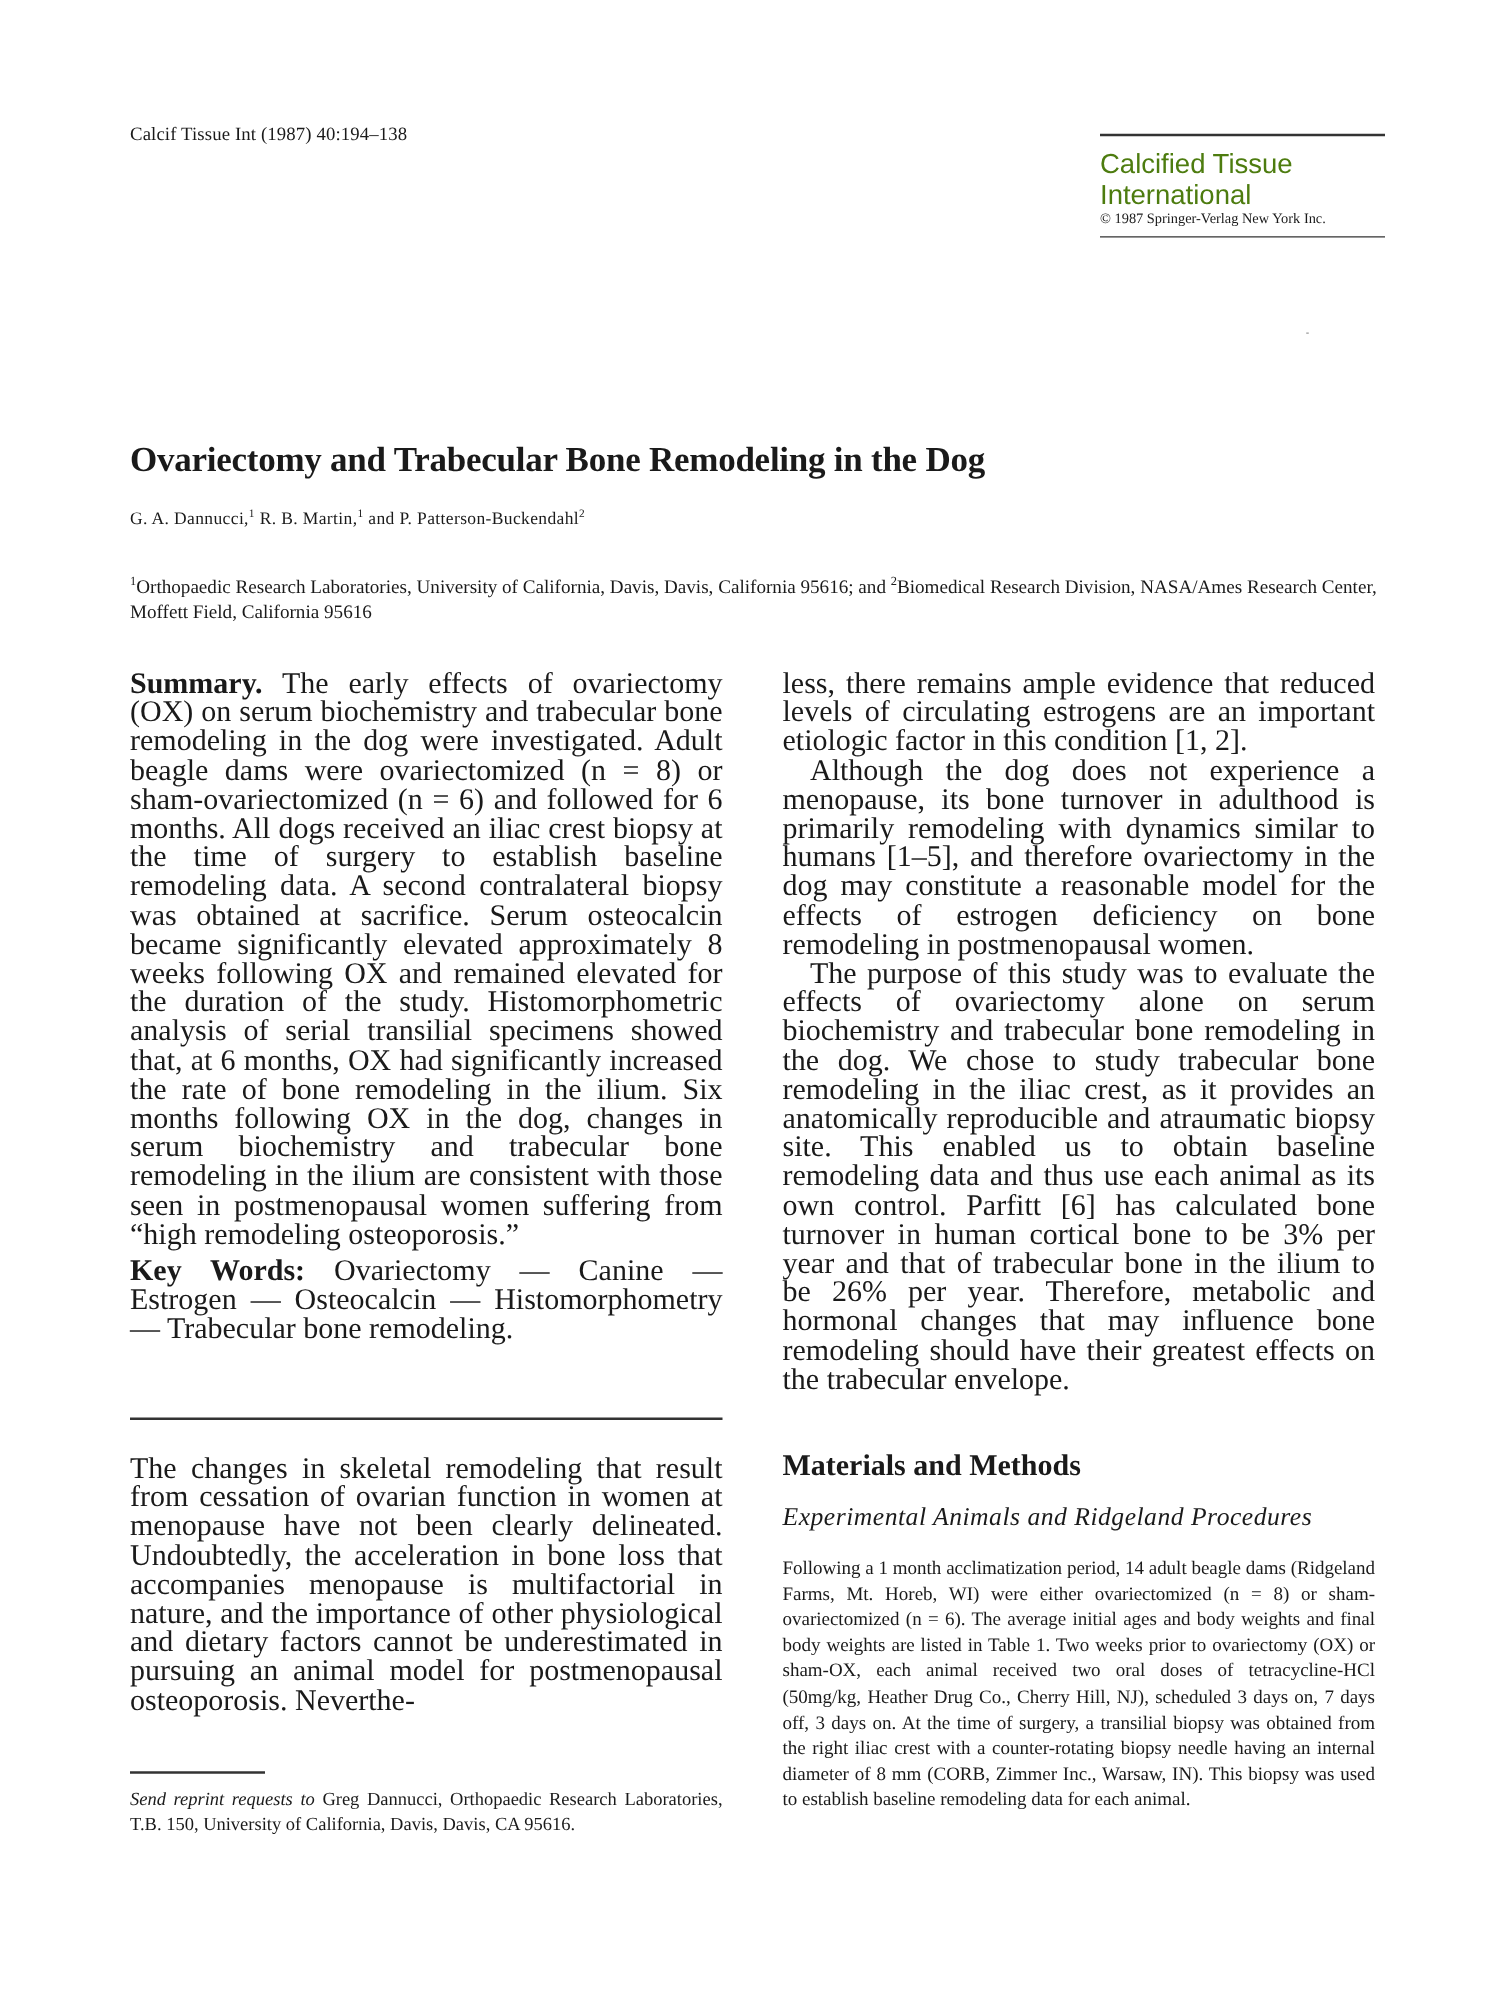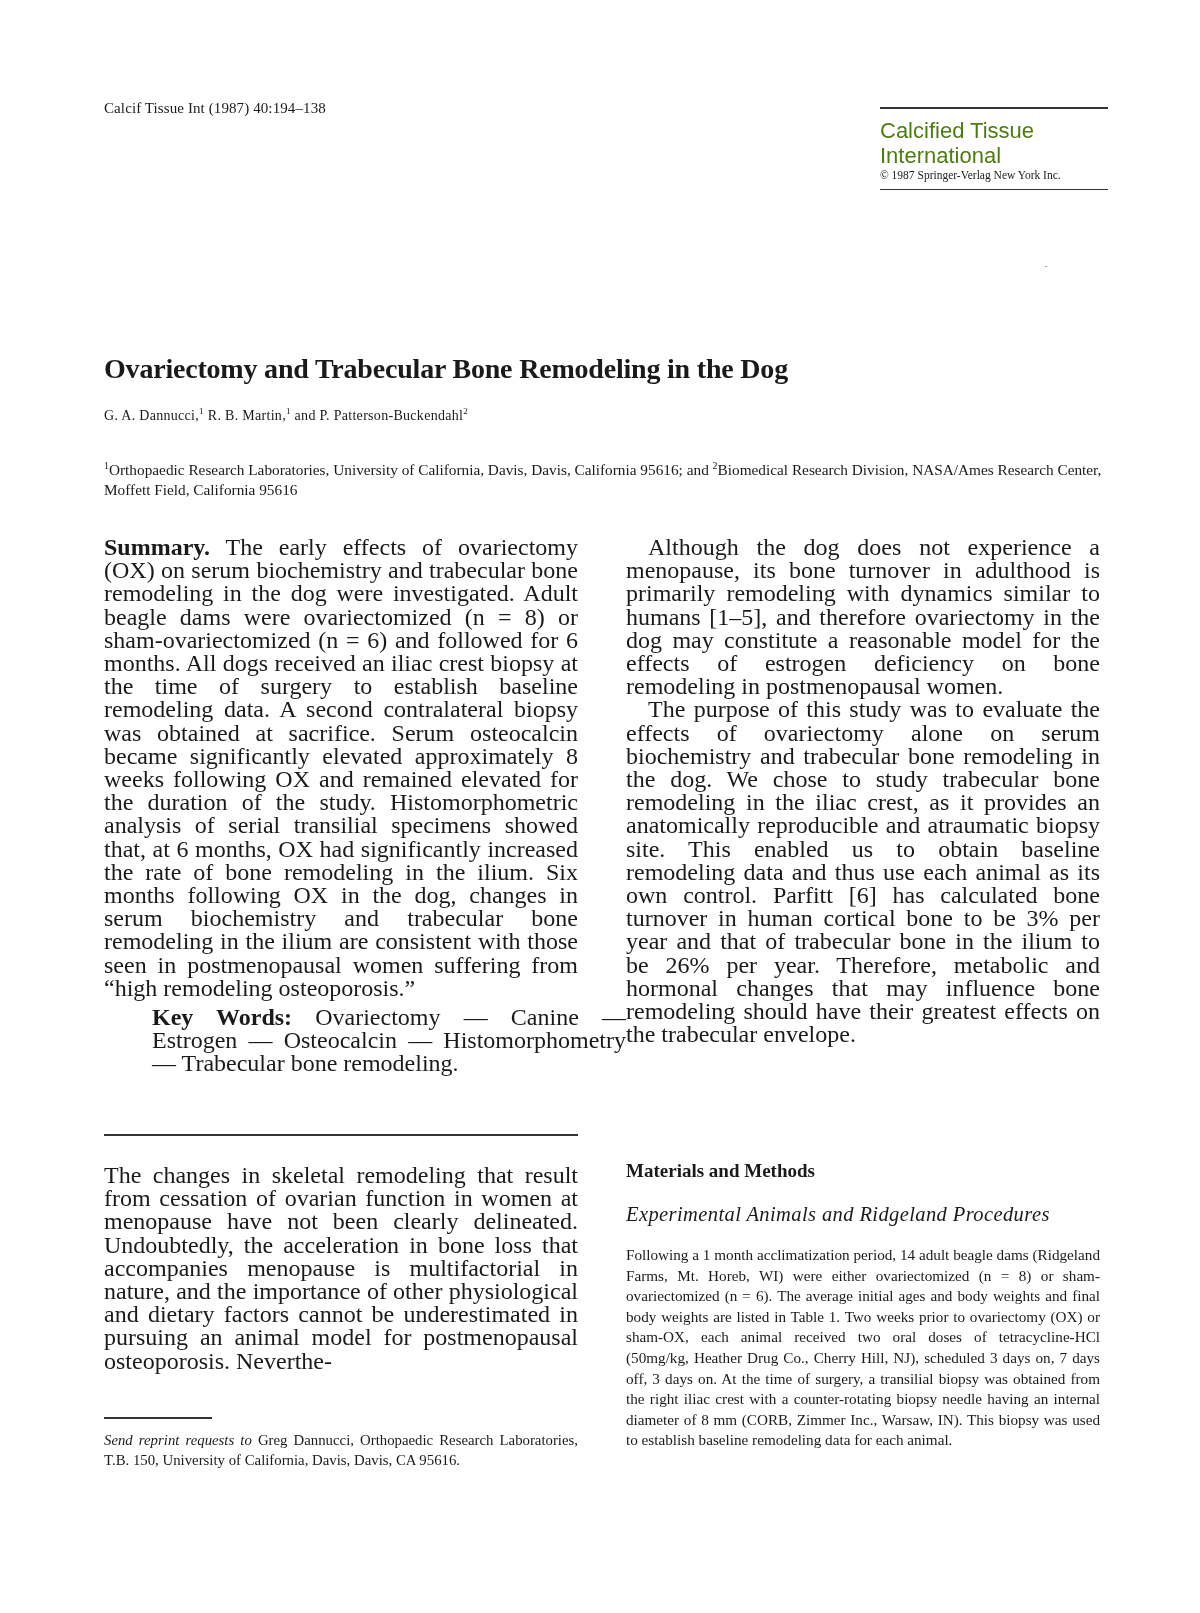--- a/index.html
+++ b/index.html
@@ -18,21 +18,21 @@
     .affil { left: 104px; top: 460px; width: 1000px; font-size: 15.3px; line-height: 20px; }
     sup { font-size: 0.65em; vertical-align: super; line-height: 0; }
     .col { position: absolute; font-size: 24px; line-height: 23.2px; text-align: justify; }
     .col-left { left: 104px; width: 474px; }
     .col-right { left: 626px; width: 474px; }
     .col p { margin: 0; }
     .indent { text-indent: 22px; }
     .rule-mid { left: 104px; top: 1134px; width: 474px; height: 1.5px; background: #333; }
     .fn-rule { left: 104px; top: 1417px; width: 108px; height: 1.5px; background: #333; }
     .footnote { left: 104px; top: 1431px; width: 474px; font-size: 14.8px; line-height: 19.5px; text-align: justify; }
-    .h-section { left: 626px; top: 1160px; font-size: 19px; font-weight: bold; }
+    .h-section { left: 626px; top: 1160px; font-size: 24px; font-weight: bold; }
     .h-sub { left: 626px; top: 1203px; font-size: 20.5px; font-style: italic; letter-spacing: 0.4px; }
     .small-body { left: 626px; top: 1245px; width: 474px; font-size: 15.2px; line-height: 20.6px; text-align: justify; }
     .bold { font-weight: bold; }
     .ital { font-style: italic; }
     .speck { left: 1045px; top: 266px; width: 2px; height: 1px; background: #999; }
   </style>
 </head>
 <body>
 
 <div class="abs running-head">Calcif Tissue Int (1987) 40:194–138</div>
@@ -55,35 +55,36 @@
 </div>
 
 <div class="abs affil">
   <sup>1</sup><span>Orthopaedic Research Laboratories, University of California, Davis, Davis, California 95616; and </span><sup>2</sup><span>Biomedical Research Division, NASA/Ames Research Center, Moffett Field, California 95616</span>
 </div>
 
 <div class="col col-left" style="top: 536px;">
   <p><span class="bold">Summary.</span><span> The early effects of ovariectomy (OX) on serum biochemistry and trabecular bone remodeling in the dog were investigated. Adult beagle dams were ovariectomized (n = 8) or sham-ovariectomized (n = 6) and followed for 6 months. All dogs received an iliac crest biopsy at the time of surgery to establish baseline remodeling data. A second contralateral biopsy was obtained at sacrifice. Serum osteocalcin became significantly elevated approximately 8 weeks following OX and remained elevated for the duration of the study. Histomorphometric analysis of serial transilial specimens showed that, at 6 months, OX had significantly increased the rate of bone remodeling in the ilium. Six months following OX in the dog, changes in serum biochemistry and trabecular bone remodeling in the ilium are consistent with those seen in postmenopausal women suffering from “high remodeling osteoporosis.”</span></p>
 </div>
 
-<div class="col col-left" style="top: 1006px; margin-left: 48px;">
+<div class="col col-left" style="top: 1006px;">
   <p><span class="bold">Key Words:</span><span> Ovariectomy — Canine — Estrogen — Osteocalcin — Histomorphometry — Trabecular bone remodeling.</span></p>
 </div>
 
 <div class="abs rule-mid"></div>
 
 <div class="col col-left" style="top: 1164px;">
   <p>The changes in skeletal remodeling that result from cessation of ovarian function in women at menopause have not been clearly delineated. Undoubtedly, the acceleration in bone loss that accompanies menopause is multifactorial in nature, and the importance of other physiological and dietary factors cannot be underestimated in pursuing an animal model for postmenopausal osteoporosis. Neverthe-</p>
 </div>
 
 <div class="abs fn-rule"></div>
 <div class="abs footnote">
   <span class="ital">Send reprint requests to</span><span> Greg Dannucci, Orthopaedic Research Laboratories, T.B. 150, University of California, Davis, Davis, CA 95616.</span>
 </div>
 
 <div class="col col-right" style="top: 536px;">
+  <p>less, there remains ample evidence that reduced levels of circulating estrogens are an important etiologic factor in this condition [1, 2].</p>
   <p class="indent">Although the dog does not experience a menopause, its bone turnover in adulthood is primarily remodeling with dynamics similar to humans [1–5], and therefore ovariectomy in the dog may constitute a reasonable model for the effects of estrogen deficiency on bone remodeling in postmenopausal women.</p>
   <p class="indent">The purpose of this study was to evaluate the effects of ovariectomy alone on serum biochemistry and trabecular bone remodeling in the dog. We chose to study trabecular bone remodeling in the iliac crest, as it provides an anatomically reproducible and atraumatic biopsy site. This enabled us to obtain baseline remodeling data and thus use each animal as its own control. Parfitt [6] has calculated bone turnover in human cortical bone to be 3% per year and that of trabecular bone in the ilium to be 26% per year. Therefore, metabolic and hormonal changes that may influence bone remodeling should have their greatest effects on the trabecular envelope.</p>
 </div>
 
 <div class="abs h-section">Materials and Methods</div>
 <div class="abs h-sub">Experimental Animals and Ridgeland Procedures</div>
 <div class="abs small-body">Following a 1 month acclimatization period, 14 adult beagle dams (Ridgeland Farms, Mt. Horeb, WI) were either ovariectomized (n = 8) or sham-ovariectomized (n = 6). The average initial ages and body weights and final body weights are listed in Table 1. Two weeks prior to ovariectomy (OX) or sham-OX, each animal received two oral doses of tetracycline-HCl (50mg/kg, Heather Drug Co., Cherry Hill, NJ), scheduled 3 days on, 7 days off, 3 days on. At the time of surgery, a transilial biopsy was obtained from the right iliac crest with a counter-rotating biopsy needle having an internal diameter of 8 mm (CORB, Zimmer Inc., Warsaw, IN). This biopsy was used to establish baseline remodeling data for each animal.</div>
 
 </body></html>

